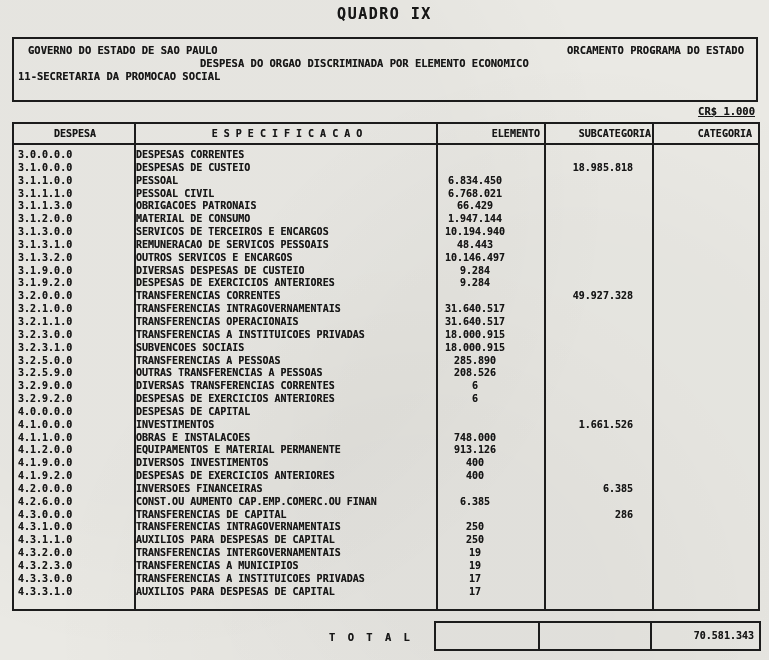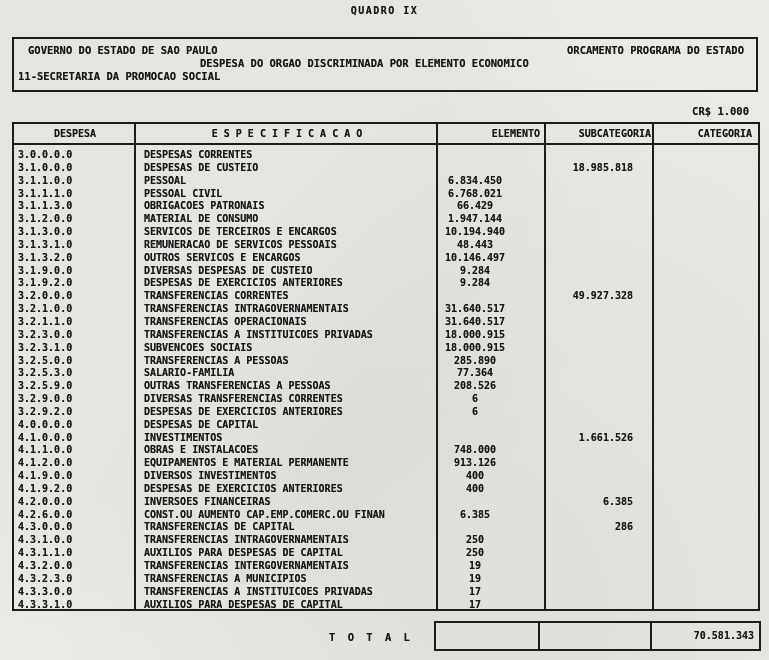--- a/index.html
+++ b/index.html
@@ -14,38 +14,39 @@
       radial-gradient(circle at 20% 30%, rgba(0,0,0,0.02) 0 40%, transparent 60%),
       radial-gradient(circle at 75% 70%, rgba(0,0,0,0.025) 0 30%, transparent 55%),
       radial-gradient(circle at 55% 95%, rgba(0,0,0,0.02) 0 25%, transparent 50%);
     font-family: "DejaVu Sans Mono", monospace;
     font-weight: 700;
     color: #171717;
     text-shadow: 0 0 0.5px rgba(20,20,20,0.55);
   }
   .quadro-title {
     position: absolute; top: 5px; left: 0; width: 100%;
-    text-align: center; font-size: 10px; letter-spacing: 1.5px;
+    text-align: center; font-size: 15px; letter-spacing: 1.5px;
   }
   .header-box {
     position: absolute; left: 12px; top: 37px;
-    width: 746px; height: 55px;
+    width: 746px; height: 65px;
     border: 2px solid #1c1c1c;
     box-sizing: border-box;
     font-size: 10.5px;
     padding: 5px 4px 0 4px;
     line-height: 13px;
   }
   .hline1 { display: flex; justify-content: space-between; padding-left: 10px; }
   .hline1 .right-title { margin-right: 8px; }
   .hline2 { margin-left: 182px; }
   .hline3 { padding-left: 0; }
   .currency {
-    position: absolute; top: 105px; right: 20px;
+    position: absolute; top: 105px; right: 14px;
     font-size: 10.5px;
+    text-decoration: underline;
   }
   .main-table {
     position: absolute; left: 12px; top: 122px;
     width: 748px; height: 489px;
     border: 2px solid #1c1c1c;
     box-sizing: border-box;
   }
   .vline {
     position: absolute; top: 0; bottom: 0; width: 2px;
     background: #1c1c1c;
@@ -59,21 +60,21 @@
   }
   .cell { box-sizing: border-box; white-space: nowrap; overflow: hidden; }
   .hc1 { width: 122px; text-align: center; }
   .hc2 { width: 302px; text-align: center; }
   .hc3 { width: 108px; text-align: right; padding-right: 6px; }
   .hc4 { width: 108px; text-align: right; padding-right: 3px; }
   .hc5 { flex: 1; text-align: right; padding-right: 6px; }
   .tbody { padding-top: 4px; }
   .row { display: flex; height: 12.85px; line-height: 12.85px; font-size: 10px; }
   .rc1 { width: 122px; padding-left: 4px; }
-  .rc2 { width: 288px; padding-left: 8px; }
+  .rc2 { width: 288px; }
   .rc3 { width: 108px; text-align: center; padding-right: 6px; }
   .rc4 { width: 108px; text-align: right; padding-right: 7px; }
   .rc5 { flex: 1; text-align: left; padding-right: 6px; margin-top: 39px; }
   .total-label {
     position: absolute; left: 329px; top: 631px;
     font-size: 10.5px; letter-spacing: 3px;
   }
   .total-box {
     position: absolute; left: 434px; top: 621px;
     width: 327px; height: 30px;
@@ -229,27 +230,20 @@
         <div class="cell rc5"></div>
       </div>
       <div class="row">
         <div class="cell rc1">3.2.5.0.0</div>
         <div class="cell rc2">TRANSFERENCIAS A PESSOAS</div>
         <div class="cell rc3">285.890</div>
         <div class="cell rc4"></div>
         <div class="cell rc5"></div>
       </div>
       <div class="row">
-        <div class="cell rc1">3.2.5.3.0</div>
-        <div class="cell rc2">SALARIO-FAMILIA</div>
-        <div class="cell rc3">77.364</div>
-        <div class="cell rc4"></div>
-        <div class="cell rc5"></div>
-      </div>
-      <div class="row">
         <div class="cell rc1">3.2.5.9.0</div>
         <div class="cell rc2">OUTRAS TRANSFERENCIAS A PESSOAS</div>
         <div class="cell rc3">208.526</div>
         <div class="cell rc4"></div>
         <div class="cell rc5"></div>
       </div>
       <div class="row">
         <div class="cell rc1">3.2.9.0.0</div>
         <div class="cell rc2">DIVERSAS TRANSFERENCIAS CORRENTES</div>
         <div class="cell rc3">6</div>

